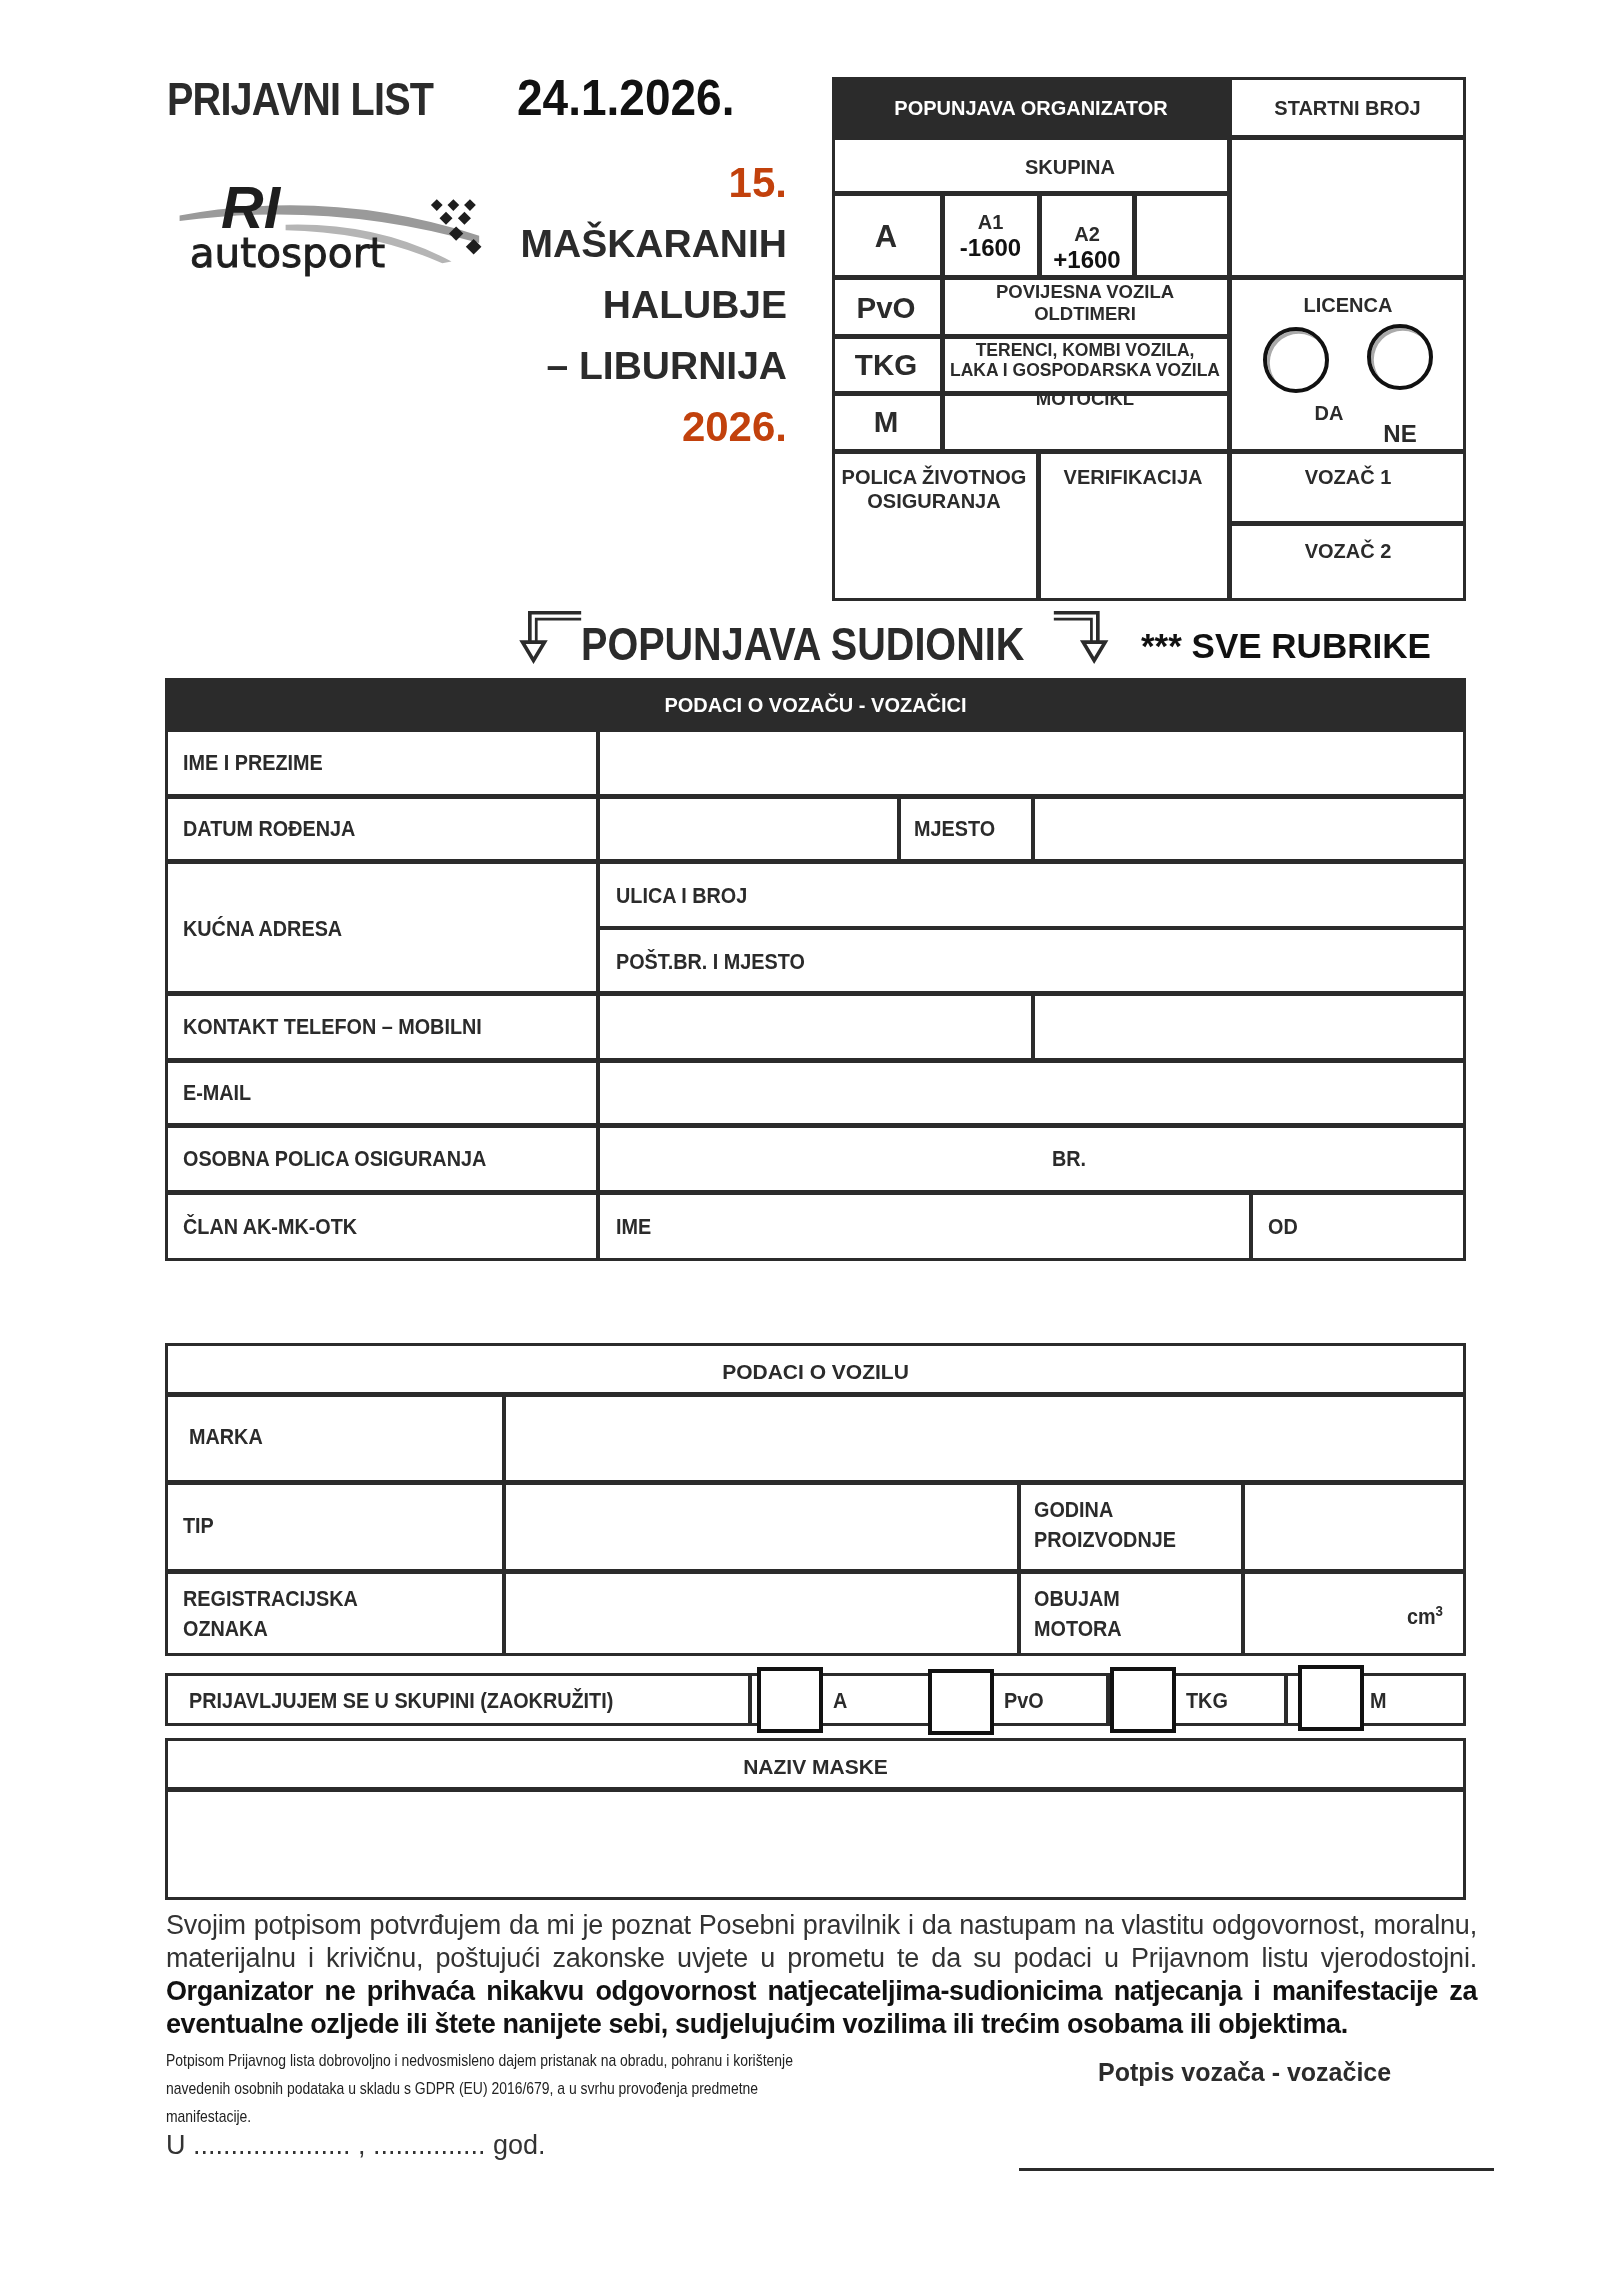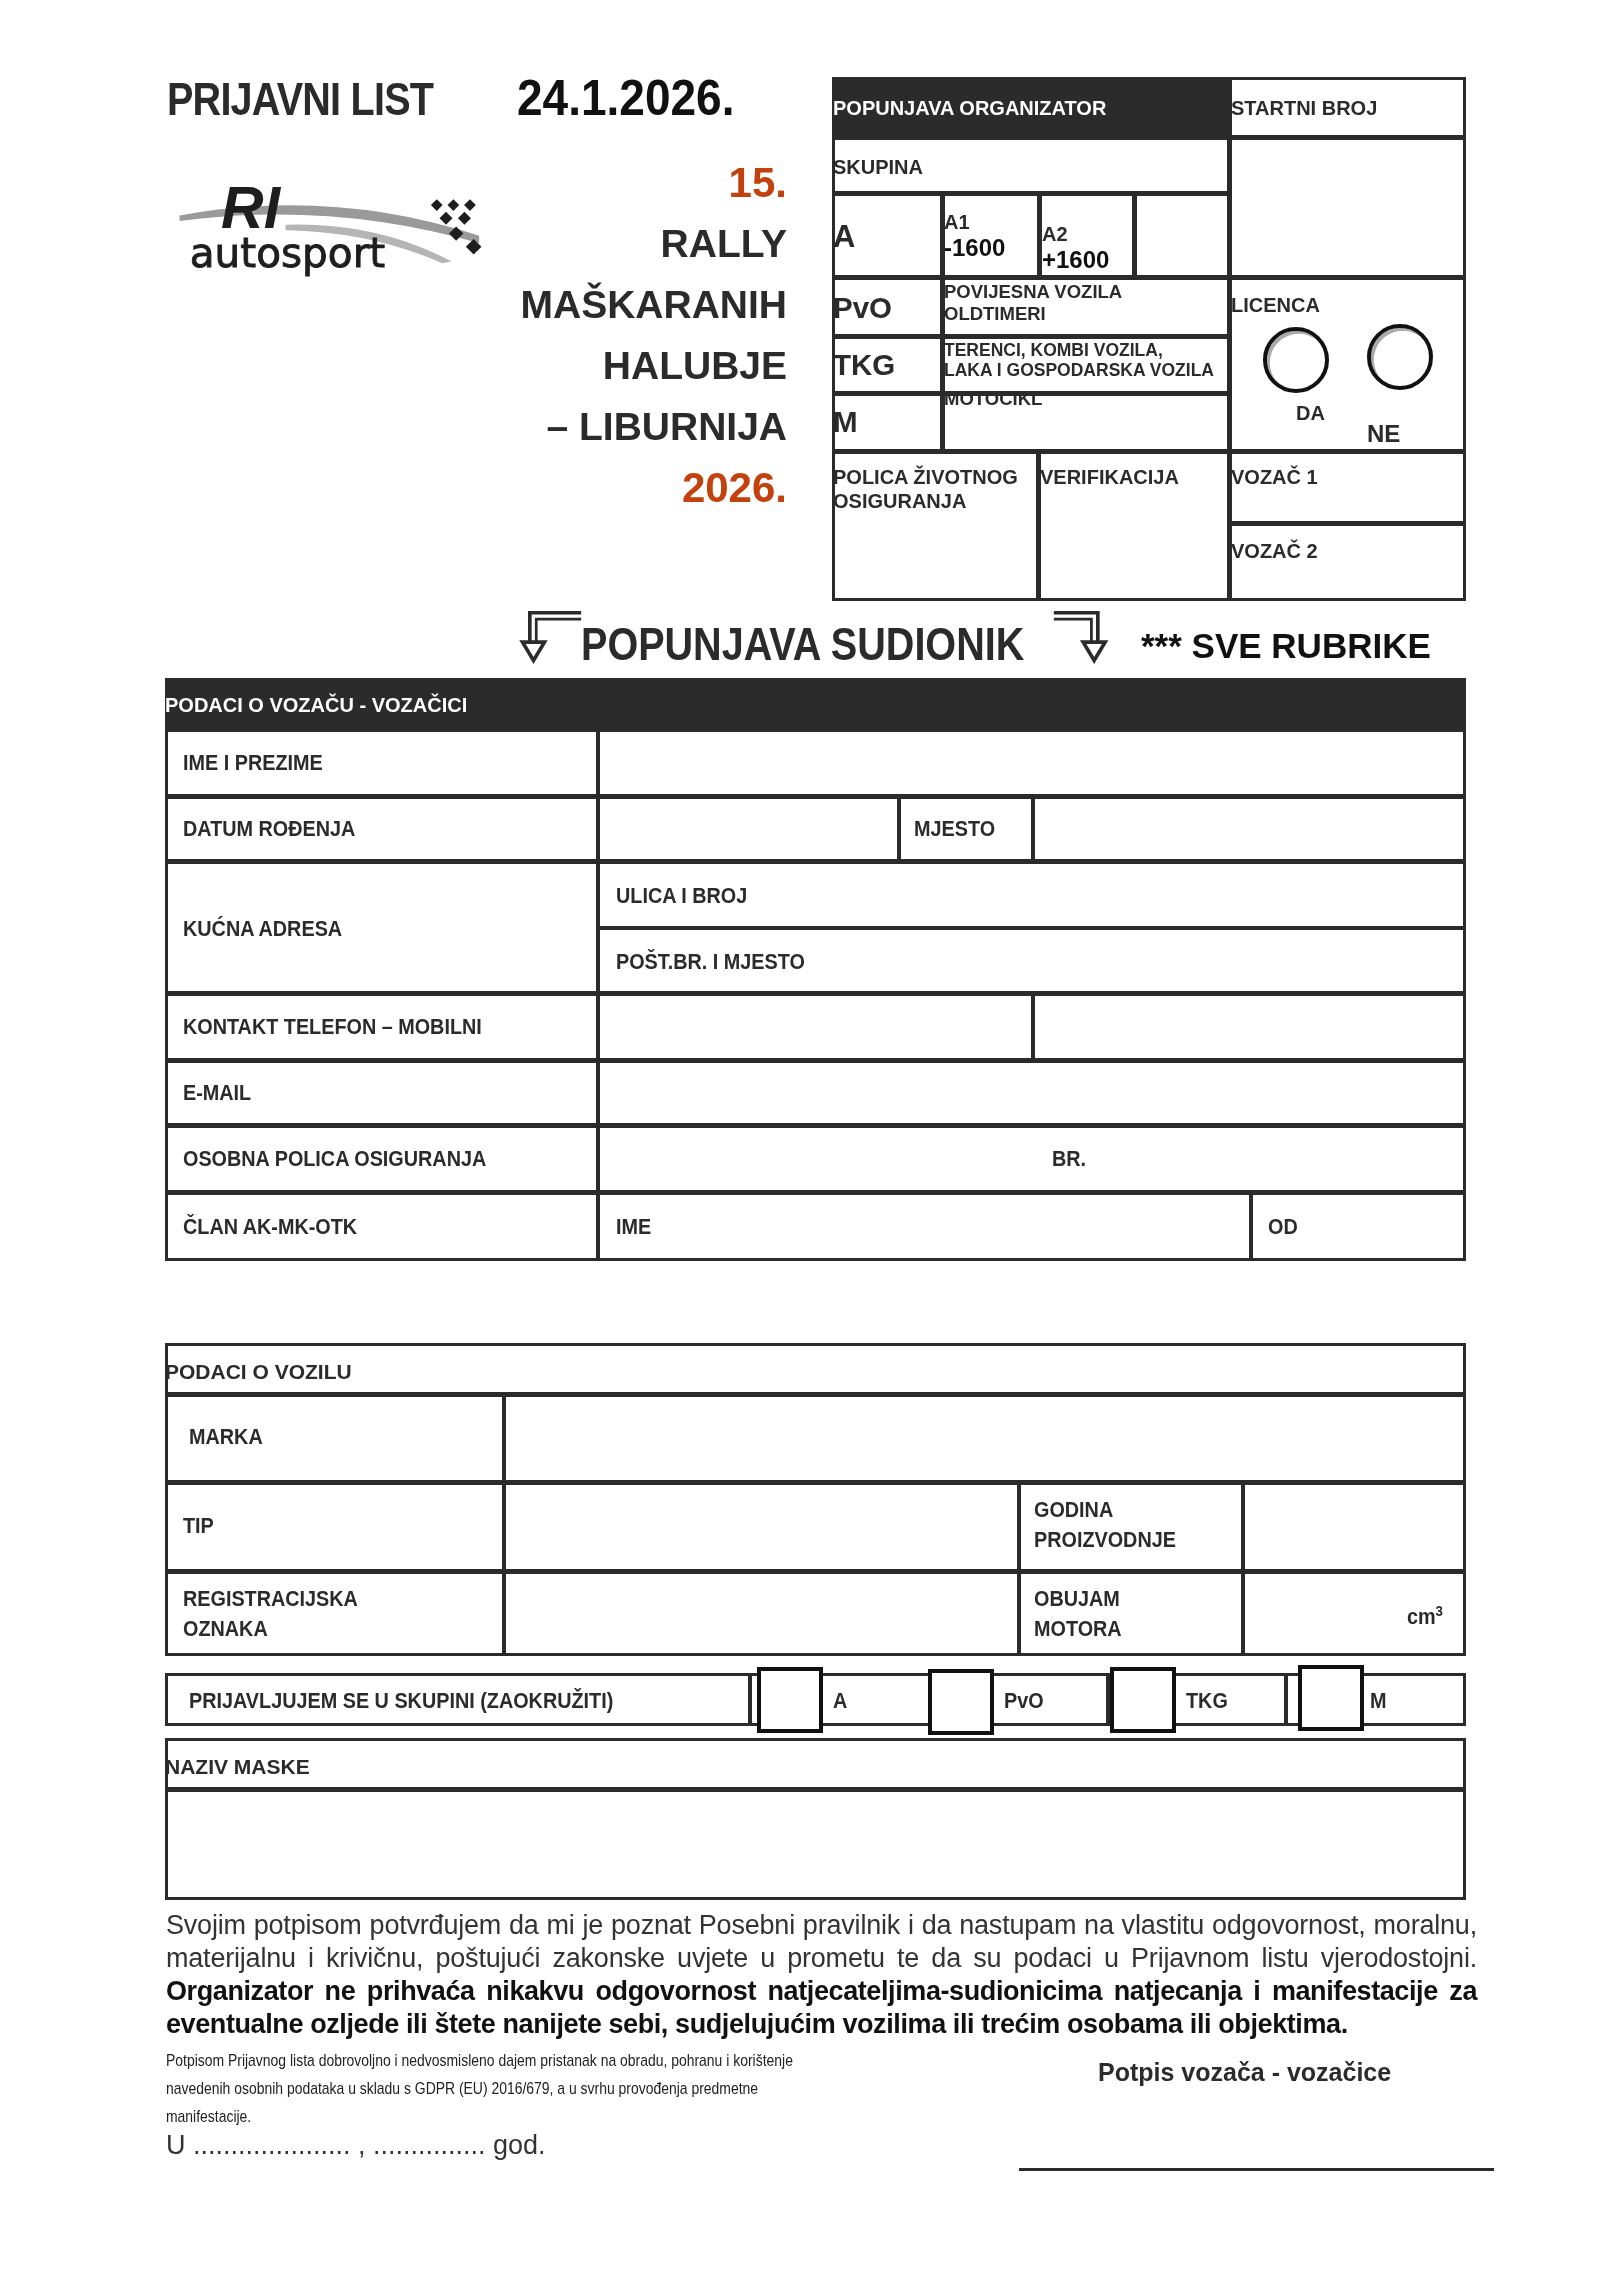--- a/index.html
+++ b/index.html
@@ -13,21 +13,21 @@
   #event-title { right: 826px; top: 152px; text-align: right; font-weight: 900; color: #2b2b2b; }
   #event-title div { font-size: 39px; line-height: 61px; height: 61px; white-space: nowrap; }
   #event-title .num { color: #c2410c; font-size: 42px; }
 
   
   #logo { left: 175px; top: 171px; width: 318px; height: 111px; }
 
   
   .grid-line { position: absolute; background: #2b2b2b; }
   .org-box { position: absolute; border: 3.7px solid #2b2b2b; }
-  .cell-text { position: absolute; font-weight: bold; color: #2b2b2b; line-height: 1.2; }
+  .cell-text { position: absolute; font-weight: bold; text-align: center; color: #2b2b2b; line-height: 1.2; }
 
   
   #participant-heading { left: 581px; top: 617px; font-size: 46px; font-weight: bold; transform: scaleX(0.86); transform-origin: left top; color: #2b2b2b; }
   #all-fields-note { left: 1141px; top: 626px; font-size: 35px; font-weight: bold; color: #111; }
 
   .table-box { position: absolute; border: 3.7px solid #2b2b2b; }
   .hbar { position: absolute; height: 4.6px; background: #2b2b2b; }
   .vbar { position: absolute; width: 3.7px; background: #2b2b2b; }
   .lbl { position: absolute; font-size: 22px; font-weight: bold; color: #2b2b2b; transform: scaleX(0.9); transform-origin: left center; white-space: nowrap; line-height: 1.35; }
 
@@ -63,21 +63,20 @@
       <rect x="300" y="62" width="11" height="11" transform="rotate(45 305 67)"></rect>
       <rect x="318" y="76" width="12" height="12" transform="rotate(45 324 82)"></rect>
     </g>
     <text x="50" y="62" font-family="Liberation Sans, sans-serif" font-weight="900" font-size="64" font-style="italic" fill="#1e1e1e">RI</text>
     <text x="16" y="104" font-family="DejaVu Sans, sans-serif" font-size="44" fill="#1e1e1e" stroke="#1e1e1e" stroke-width="1">autosport</text>
   </svg>
 </div>
 
 <div id="event-title" class="abs">
   <div class="num">15.</div>
-  <div>RALLY</div>
   <div>MAŠKARANIH</div>
   <div>HALUBJE</div>
   <div>– LIBURNIJA</div>
   <div class="num">2026.</div>
 </div>
 
 <div>
   <div class="org-box" style="left:832px;top:77px;width:634px;height:524px;"></div>
 
   <div class="abs" style="left:833px;top:78px;width:396px;height:58px;background:#2b2b2b;"></div>

